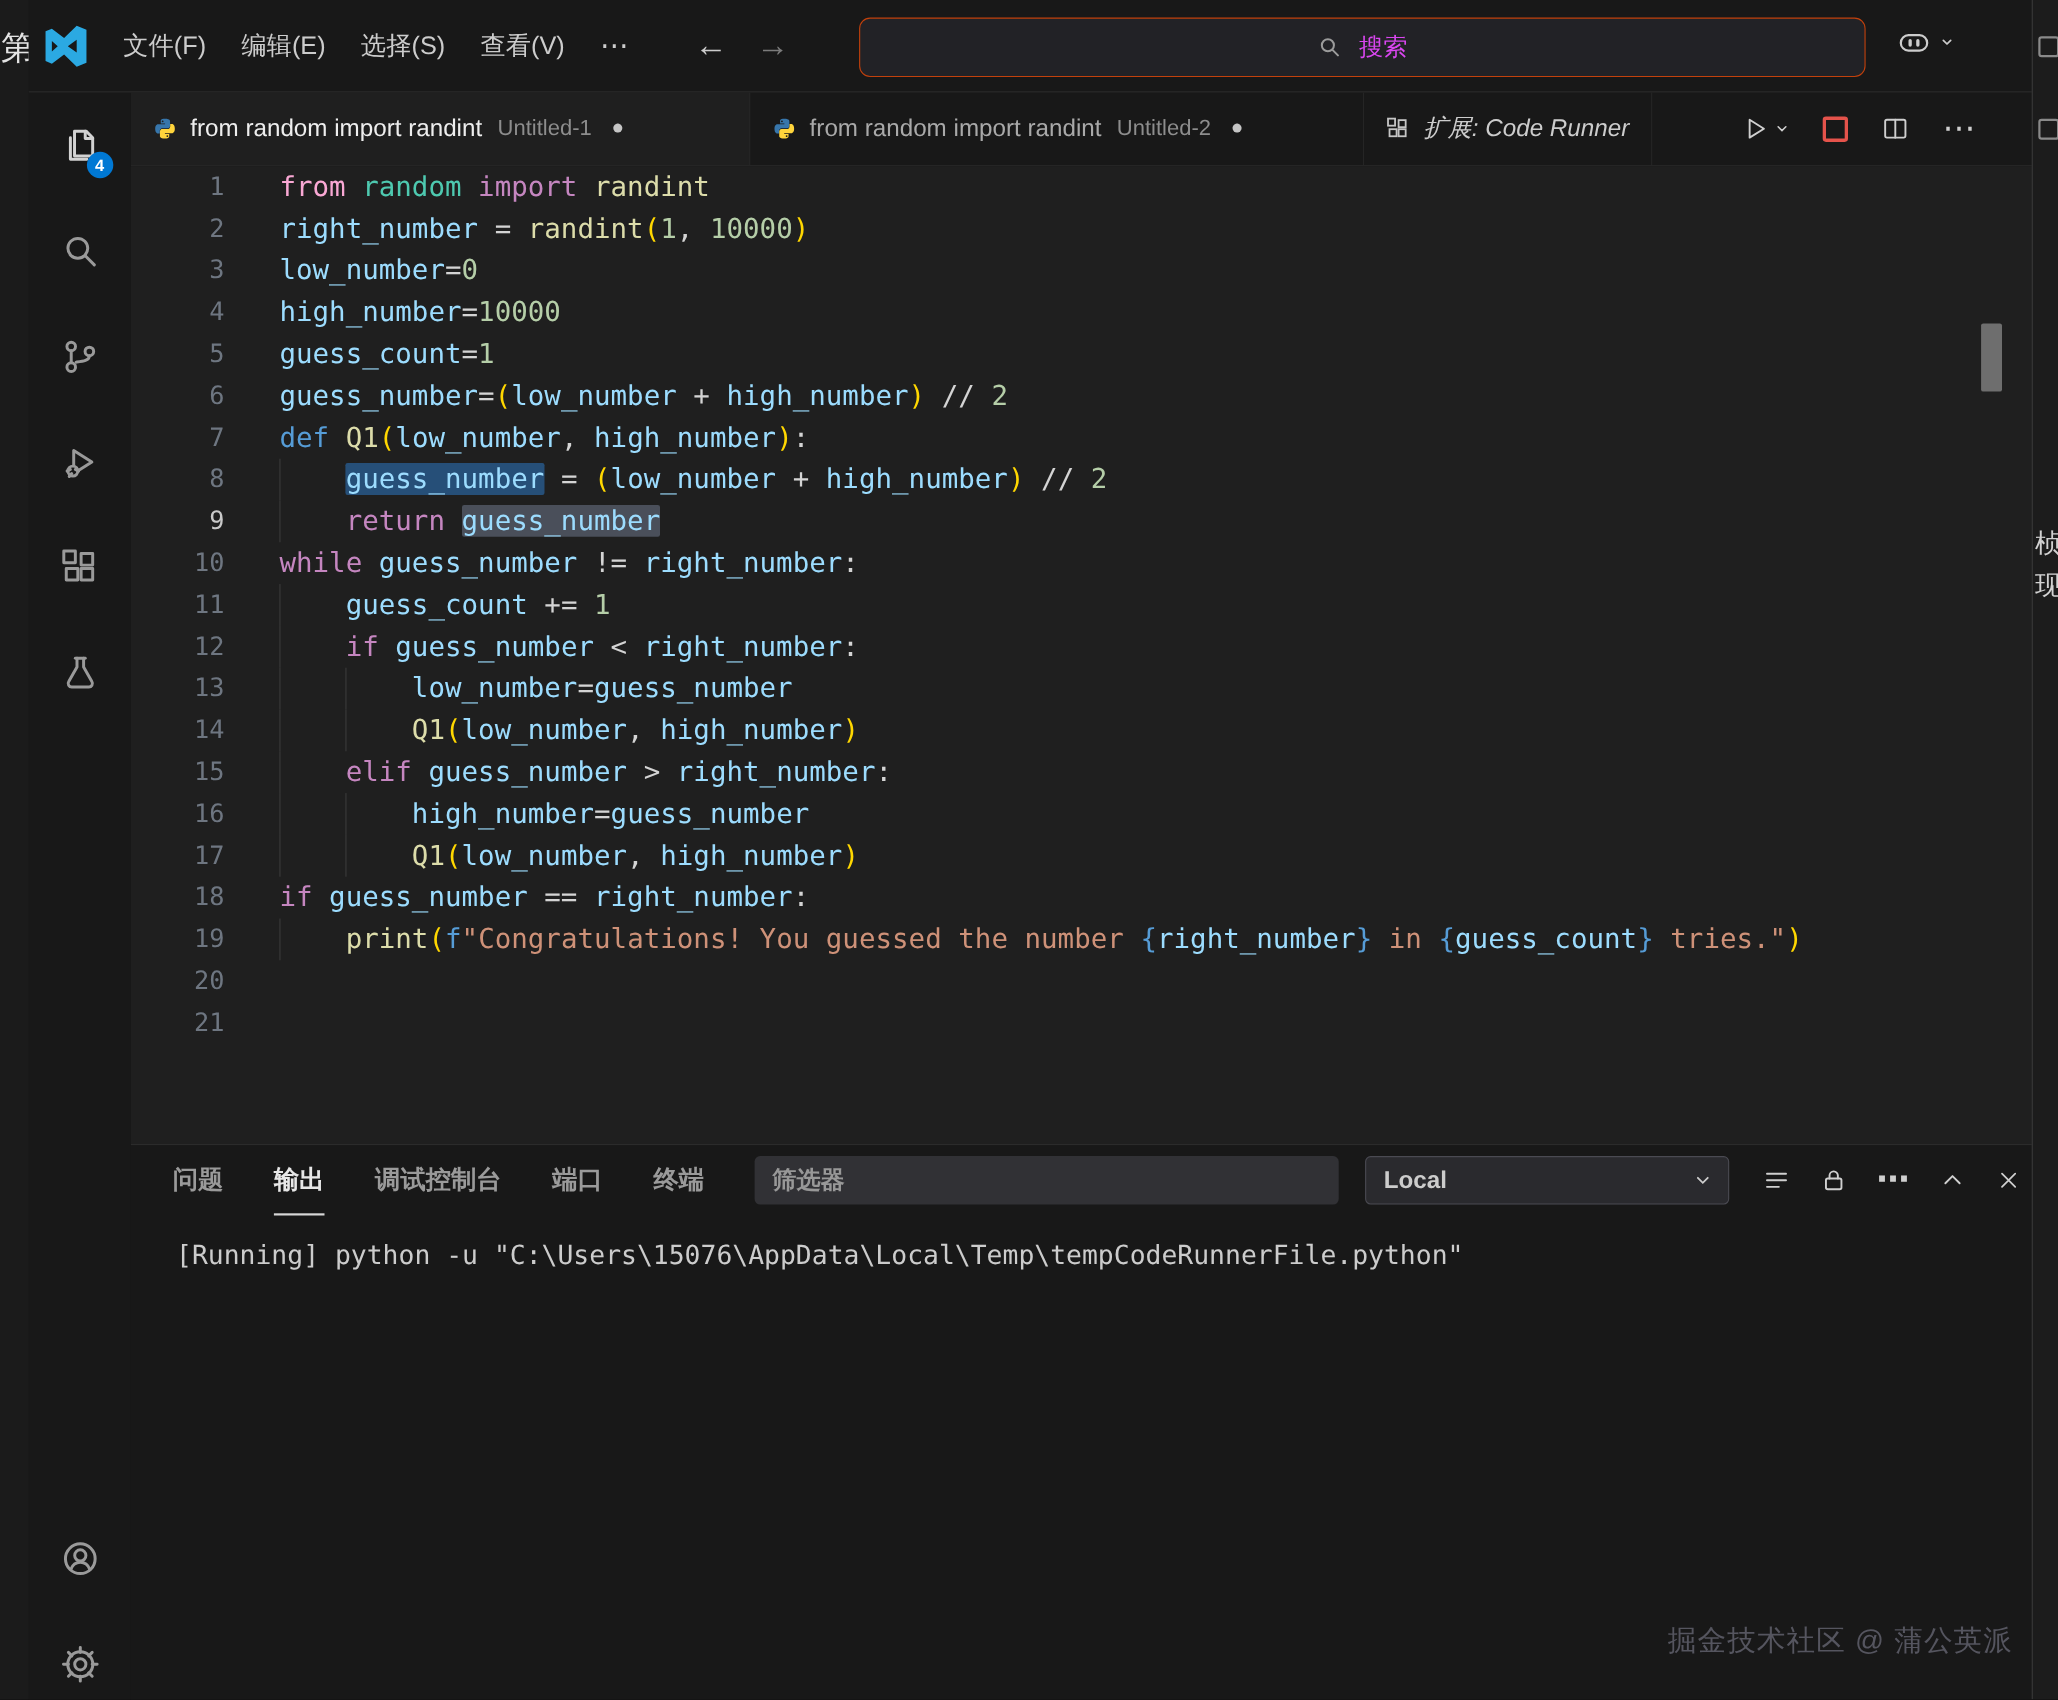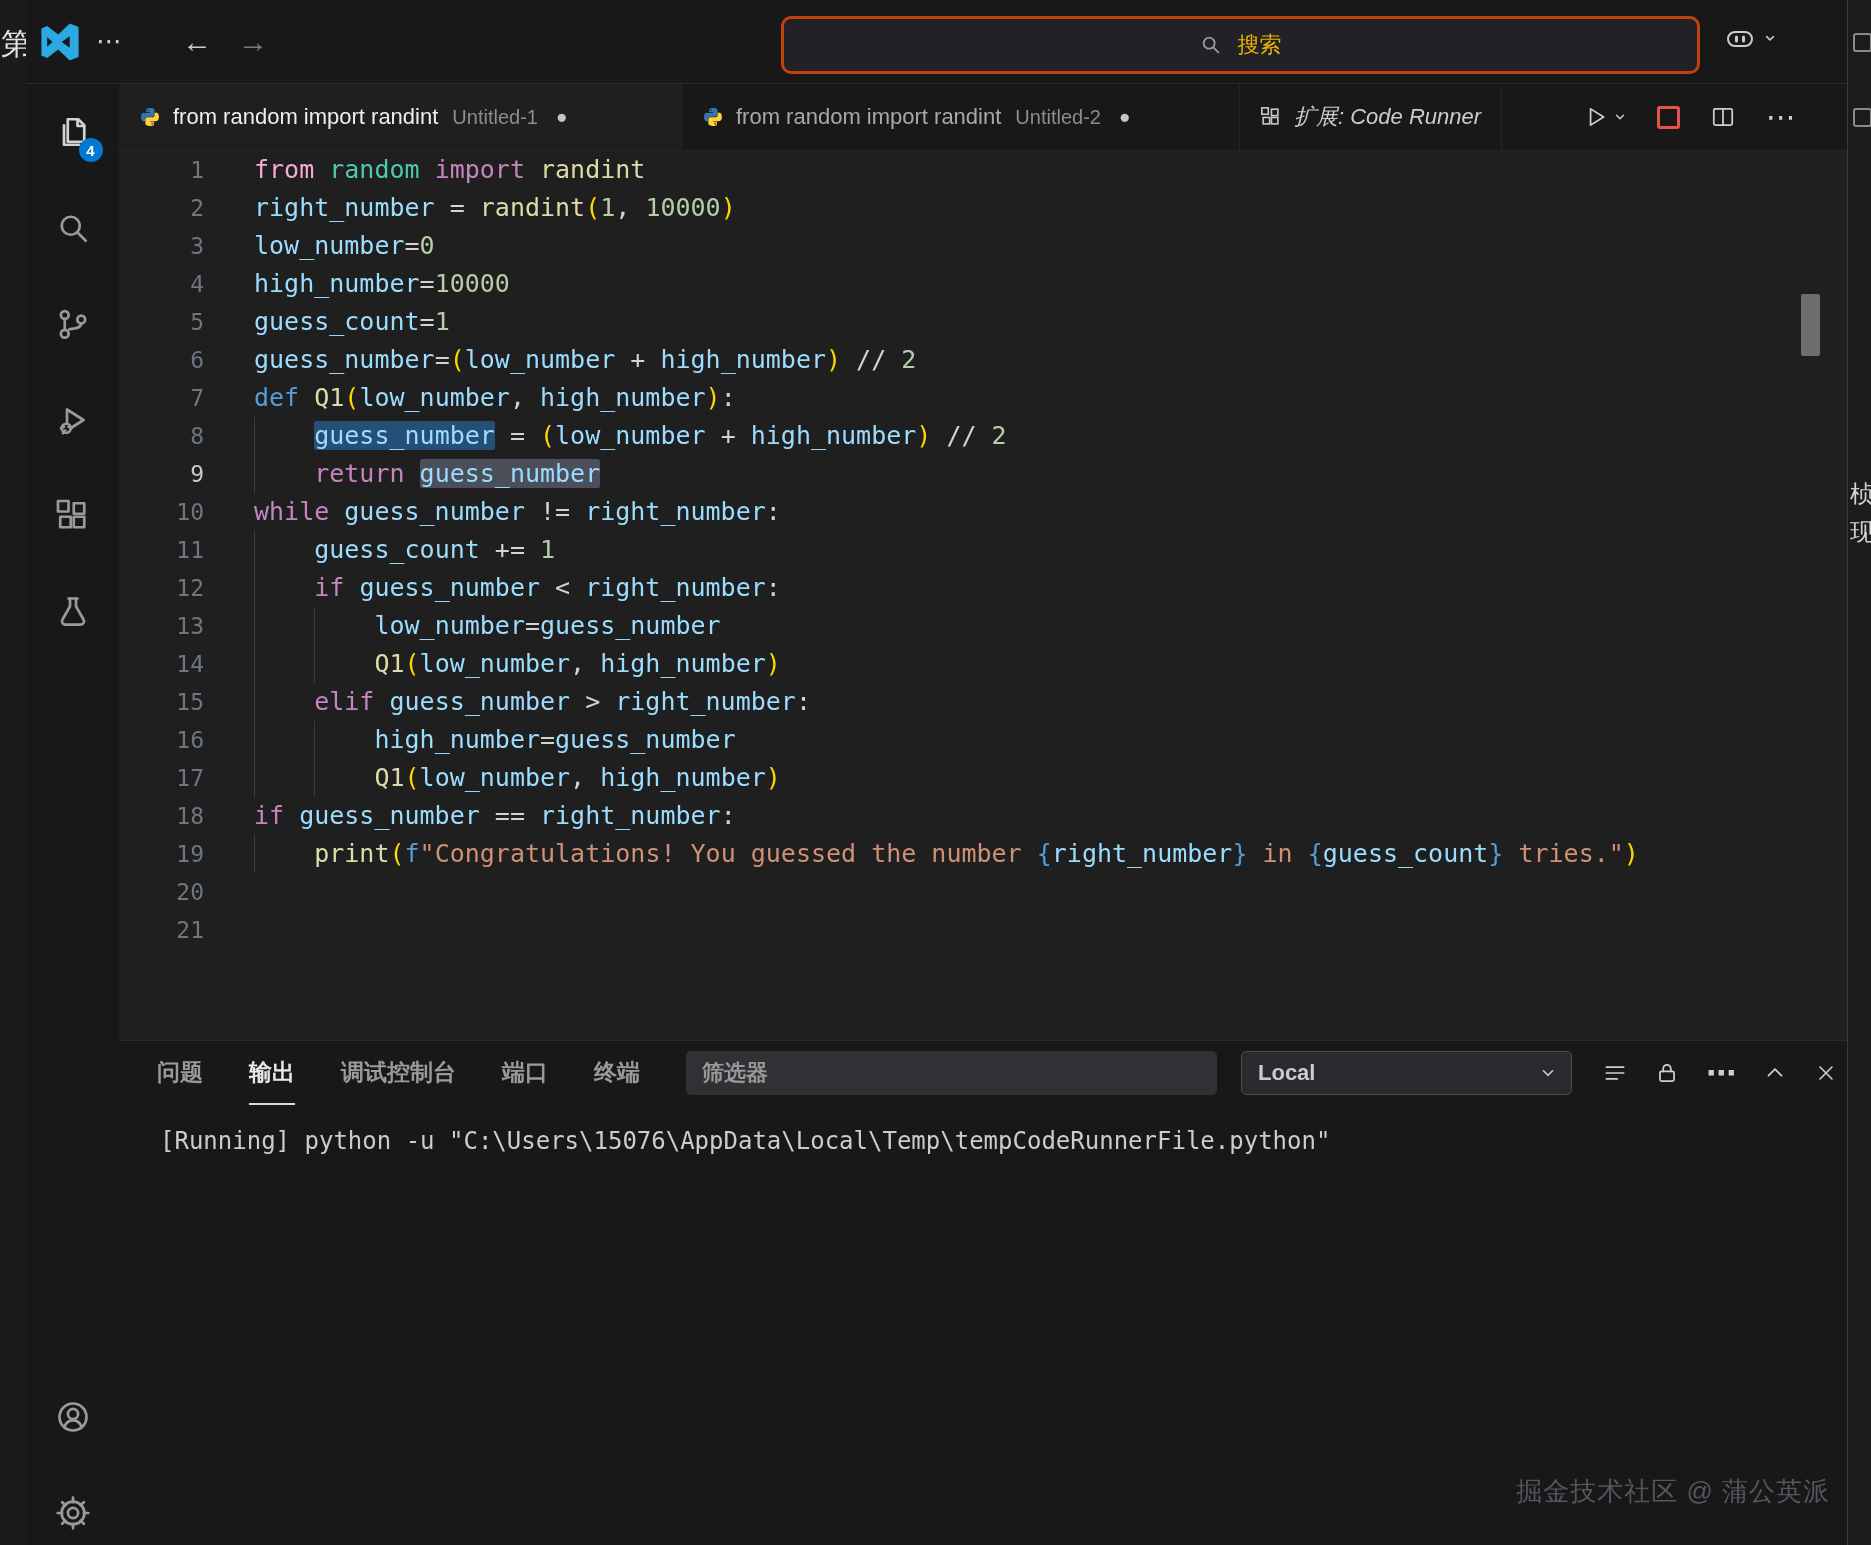--- a/index.html
+++ b/index.html
@@ -19,22 +19,22 @@
   
   .titlebar{height:83px;flex:none;background:#181818;border-bottom:1px solid #2b2b2b;display:flex;align-items:center;position:relative;}
   .vscode-logo{width:40px;height:40px;margin-left:14px;flex:none;}
   .menu-bar{display:flex;margin-left:16px;}
   .menu-item{padding:8px 16px;font-size:23px;color:#cccccc;border-radius:6px;cursor:default;}
   .menu-more{padding:8px 16px;font-size:26px;color:#cccccc;}
   .nav-arrows{display:flex;gap:26px;margin-left:44px;align-items:center;}
   .nav-arrows .arrow{font-size:30px;line-height:30px;}
   .arrow.back{color:#cccccc;}
   .arrow.fwd{color:#7b7b7b;}
-  .command-center{position:absolute;left:755px;top:16px;width:913px;height:52px;background:#222226;border:3px solid #c2410c;
-                  border-radius:10px;display:flex;align-items:center;justify-content:center;gap:16px;color:#eab308;font-size:22px;}
+  .command-center{position:absolute;left:755px;top:16px;width:913px;height:52px;background:#222226;border:1px solid #c2410c;
+                  border-radius:10px;display:flex;align-items:center;justify-content:center;gap:16px;color:#d946ef;font-size:22px;}
   .copilot{position:absolute;left:1698px;top:22px;display:flex;align-items:center;gap:6px;}
 
   
   .main{flex:1;display:flex;min-height:0;}
   .activitybar{width:93px;flex:none;background:#181818;display:flex;flex-direction:column;align-items:center;padding-top:20px;gap:40px;}
   .ab-item{width:56px;height:56px;flex:none;display:flex;align-items:center;justify-content:center;position:relative;}
   .ab-bottom{margin-top:auto;display:flex;flex-direction:column;gap:40px;padding-bottom:4px;}
   .badge{position:absolute;right:-2px;bottom:-2px;min-width:24px;height:24px;border-radius:12px;background:#0078d4;color:#fff;
          font-size:15px;display:flex;align-items:center;justify-content:center;font-weight:bold;}
 
@@ -93,20 +93,26 @@
   <div class="left-strip">
     <span class="bgchar">第</span>
   </div>
 
   <div class="window">
 
     <div class="titlebar">
       <svg class="vscode-logo" viewBox="0 0 100 100">
         <path fill="#2BA9E2" d="M96.5 12.4 74.3 3.5 45.7 31.4 17.9 10.3 3.5 16.2v67.6l14.4 5.9 27.8-21.1 28.6 27.9 22.2-8.9zM74.3 64.6 54.1 50l20.2-14.6zM17.9 61.8V38.2L31.2 50z"></path>
       </svg>
+      <div class="menu-bar" id="menu-bar">
+          <div class="menu-item">文件(F)</div>
+          <div class="menu-item">编辑(E)</div>
+          <div class="menu-item">选择(S)</div>
+          <div class="menu-item">查看(V)</div>
+        </div>
       <div class="menu-more">⋯</div>
       <div class="nav-arrows">
         <span class="arrow back">←</span>
         <span class="arrow fwd">→</span>
       </div>
       <div class="command-center">
         <svg width="22" height="22" viewBox="0 0 24 24">
           <circle cx="10" cy="10" r="6" fill="none" stroke="#9b9b9b" stroke-width="2"></circle>
           <path d="M14.8 14.8 20 20" stroke="#9b9b9b" stroke-width="2" stroke-linecap="round"></path>
         </svg>

